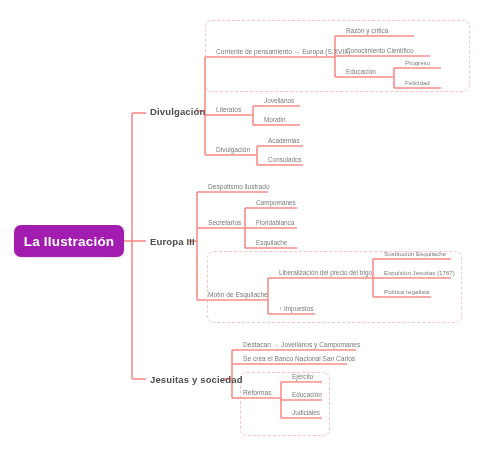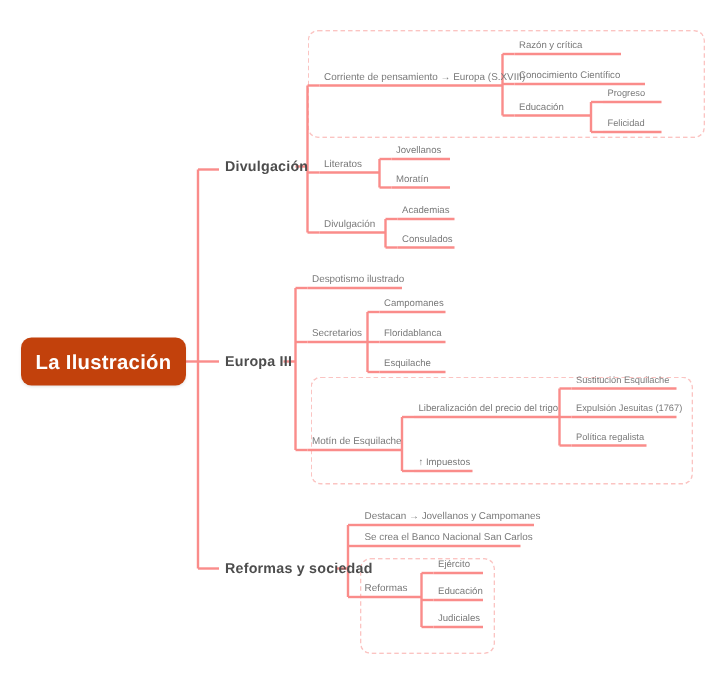--- a/index.html
+++ b/index.html
@@ -16,21 +16,21 @@
   svg.links path,svg.links line{fill:none;stroke:#fa8c8a;stroke-width:1.6;}
   svg.links path.under{stroke-width:1.6;}
   .group-box{
     position:absolute;
     border:1.3px dashed #fbc4c2;
     border-radius:7px;
     box-sizing:border-box;
   }
   .root{
     position:absolute;
-    background:#c2410c;
+    background:#a21caf;
     color:#ffffff;
     border-radius:7px;
     display:flex;align-items:center;justify-content:center;
     font-size:13.5px;
     font-weight:bold;
     letter-spacing:.2px;
     box-shadow:0 1px 2px rgba(0,0,0,.10);
   }
   .node{
     position:absolute;
@@ -168,21 +168,21 @@
     <span>La Ilustración</span>
   </div>
 
   <div class="node lvl1" style="left:150px;top:107px;">
     <span>Divulgación</span>
   </div>
   <div class="node lvl1" style="left:150px;top:237px;">
     <span>Europa III</span>
   </div>
   <div class="node lvl1" style="left:150px;top:375px;">
-    <span>Reformas y sociedad</span>
+    <span>Jesuitas y sociedad</span>
   </div>
 
   <div class="node lvl2" style="left:216px;top:49px;">
     <span>Corriente de pensamiento → Europa (S.XVIII)</span>
   </div>
   <div class="node lvl3" style="left:346px;top:28px;">
     <span>Razón y crítica</span>
   </div>
   <div class="node lvl3" style="left:346px;top:48px;">
     <span>Conocimiento Científico</span>

